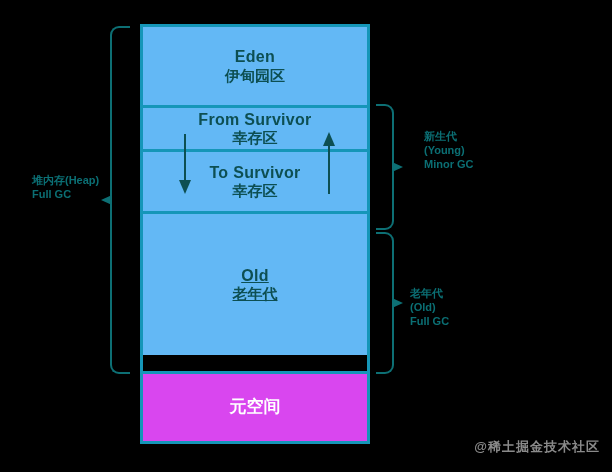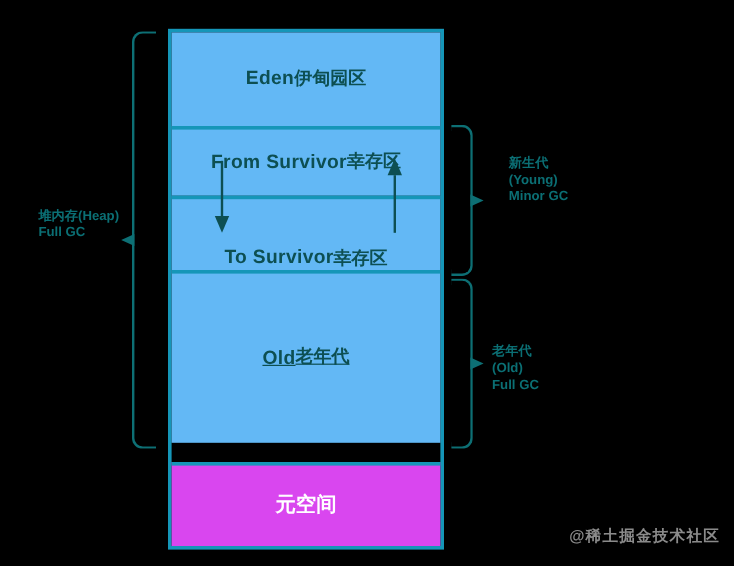--- a/index.html
+++ b/index.html
@@ -17,33 +17,33 @@
     position:absolute;
     left:140px;top:24px;
     width:224px;
     border:3px solid #1596b8;
     box-sizing:content-box;
   }
   .block{
     position:relative;
     box-sizing:border-box;
     display:flex;
-    flex-direction:row;
+    flex-direction:column;
     align-items:center;
     justify-content:center;
     text-align:center;
     line-height:1.22;
   }
   .blue{background:#63b8f5;color:#0d4f52;}
   .blue + .blue{border-top:3px solid #1596b8;}
   .orange{background:#d946ef;color:#ffffff;border-top:3px solid #1596b8;margin-top:16px;}
 
   .b-eden{height:78px;}
-  .b-from{height:58px;}
-  .b-to{height:62px;align-items:flex-end;}
+  .b-from{height:44px;}
+  .b-to{height:62px;}
   .b-old{height:144px;text-decoration:underline;}
   .b-meta{height:70px;}
 
   .lbl-en{font-size:16px;font-weight:bold;letter-spacing:.3px;}
   .lbl-cn{font-size:15px;font-weight:bold;}
   .orange .lbl-cn{font-size:17px;}
 
   
   .arrow{position:absolute;width:14px;}
   .arrow .shaft{position:absolute;left:6px;width:2px;background:#0d4f52;}

